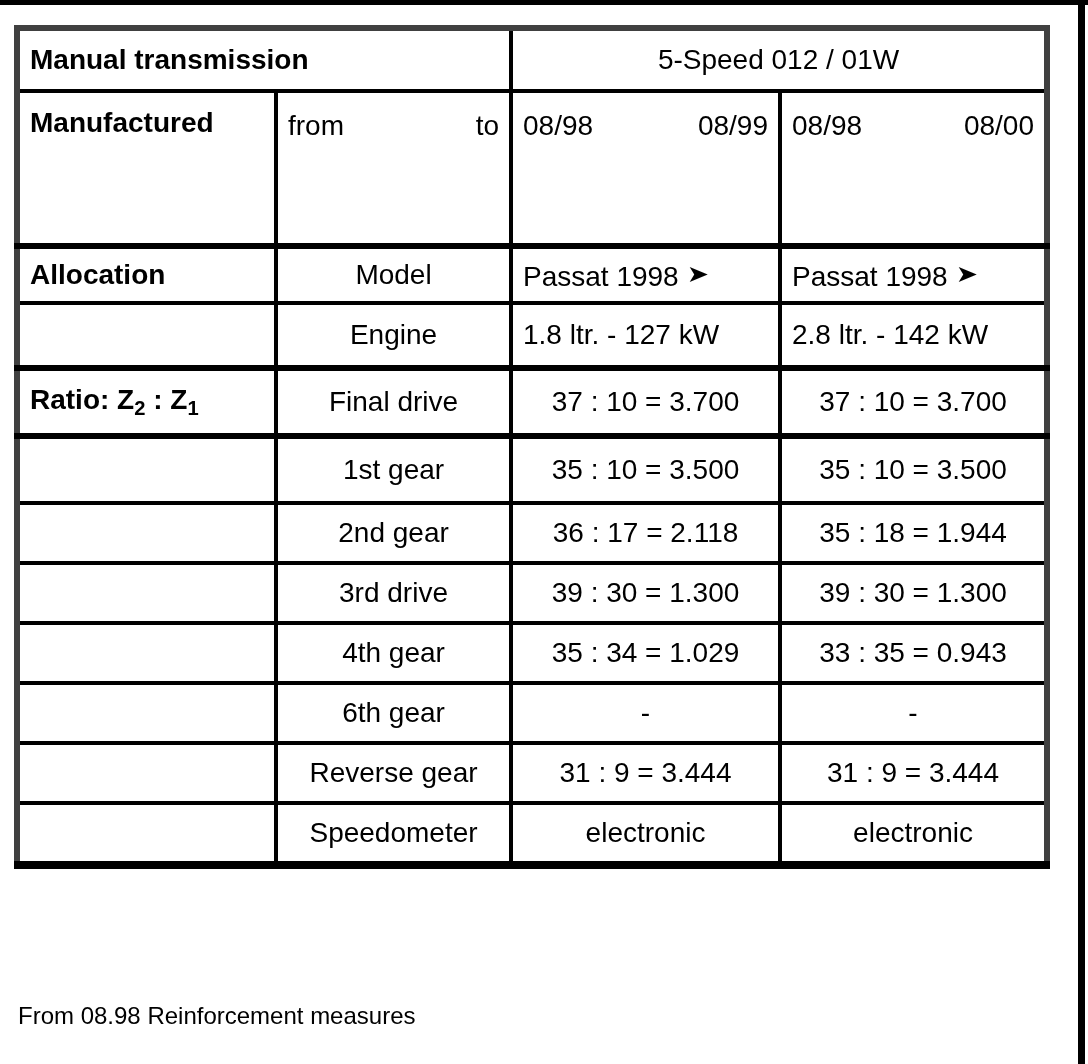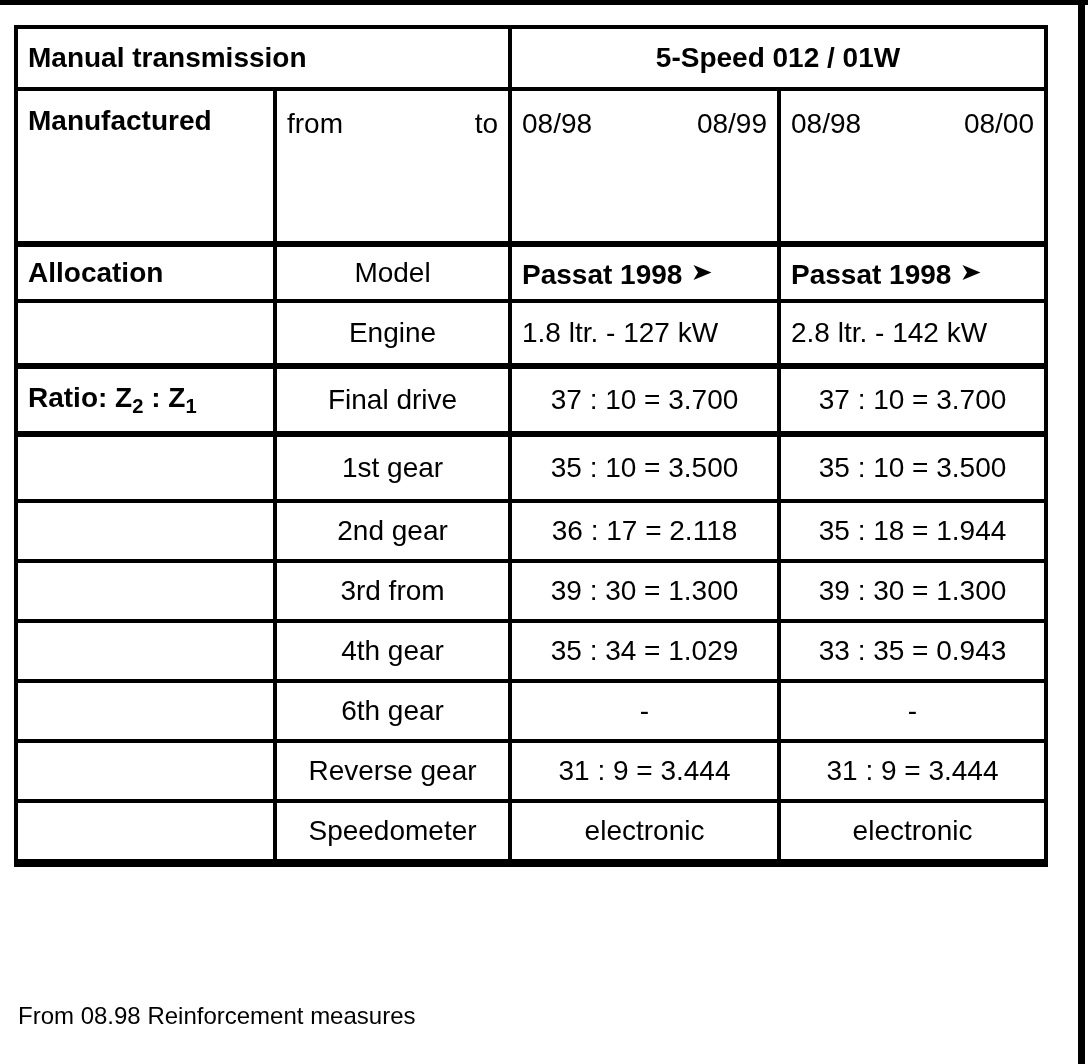--- a/index.html
+++ b/index.html
@@ -27,21 +27,21 @@
     top: 0; left: 1078px;
     width: 7px; height: 1064px;
     background: #000;
   }
   table.spec {
     position: absolute;
     left: 14px; top: 25px;
     width: 1030px;
     border-collapse: collapse;
     table-layout: fixed;
-    border: 2px solid #404040;
+    border: 6px solid #404040;
   }
   table.spec td {
     border: 4px solid #000;
     font-size: 28px;
     padding: 0 10px;
     vertical-align: middle;
     overflow: hidden;
     white-space: nowrap;
   }
   
@@ -60,21 +60,21 @@
     font-weight: bold;
     text-align: left;
     padding-left: 14px;
   }
   .key {
     text-align: center;
     padding-right: 10px;
   }
   .val   { text-align: center; }
   .val-l { text-align: left; padding-left: 10px; }
-  .bold  { font-weight: bold; }
+  .bold  { font-weight: normal; }
 
   .stack {
     display: flex;
     flex-direction: row;
     justify-content: space-between;
     height: 122px;
     padding: 4px 0 6px 0;
   }
   .stack .line { line-height: 40px; }
   .stack-key .line { text-align: right; }
@@ -179,21 +179,21 @@
 
   <tr class="r-std">
     <td class="lab"></td>
     <td class="key">2nd gear</td>
     <td class="val">36 : 17 = 2.118</td>
     <td class="val">35 : 18 = 1.944</td>
   </tr>
 
   <tr class="r-std">
     <td class="lab"></td>
-    <td class="key">3rd from</td>
+    <td class="key">3rd drive</td>
     <td class="val">39 : 30 = 1.300</td>
     <td class="val">39 : 30 = 1.300</td>
   </tr>
 
   <tr class="r-std">
     <td class="lab"></td>
     <td class="key">4th gear</td>
     <td class="val">35 : 34 = 1.029</td>
     <td class="val">33 : 35 = 0.943</td>
   </tr>

